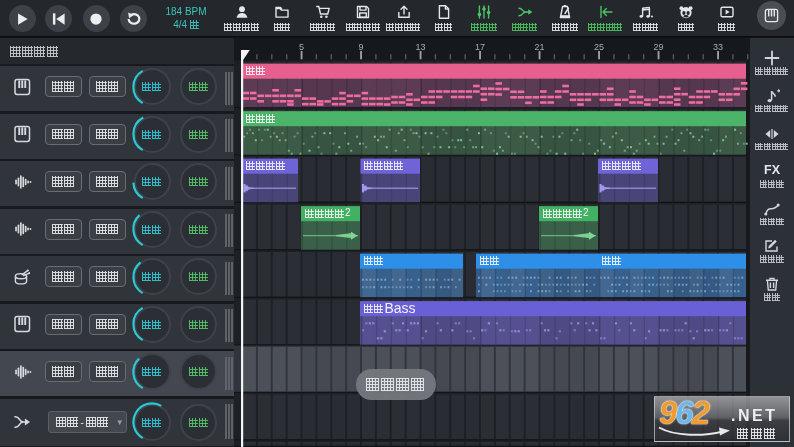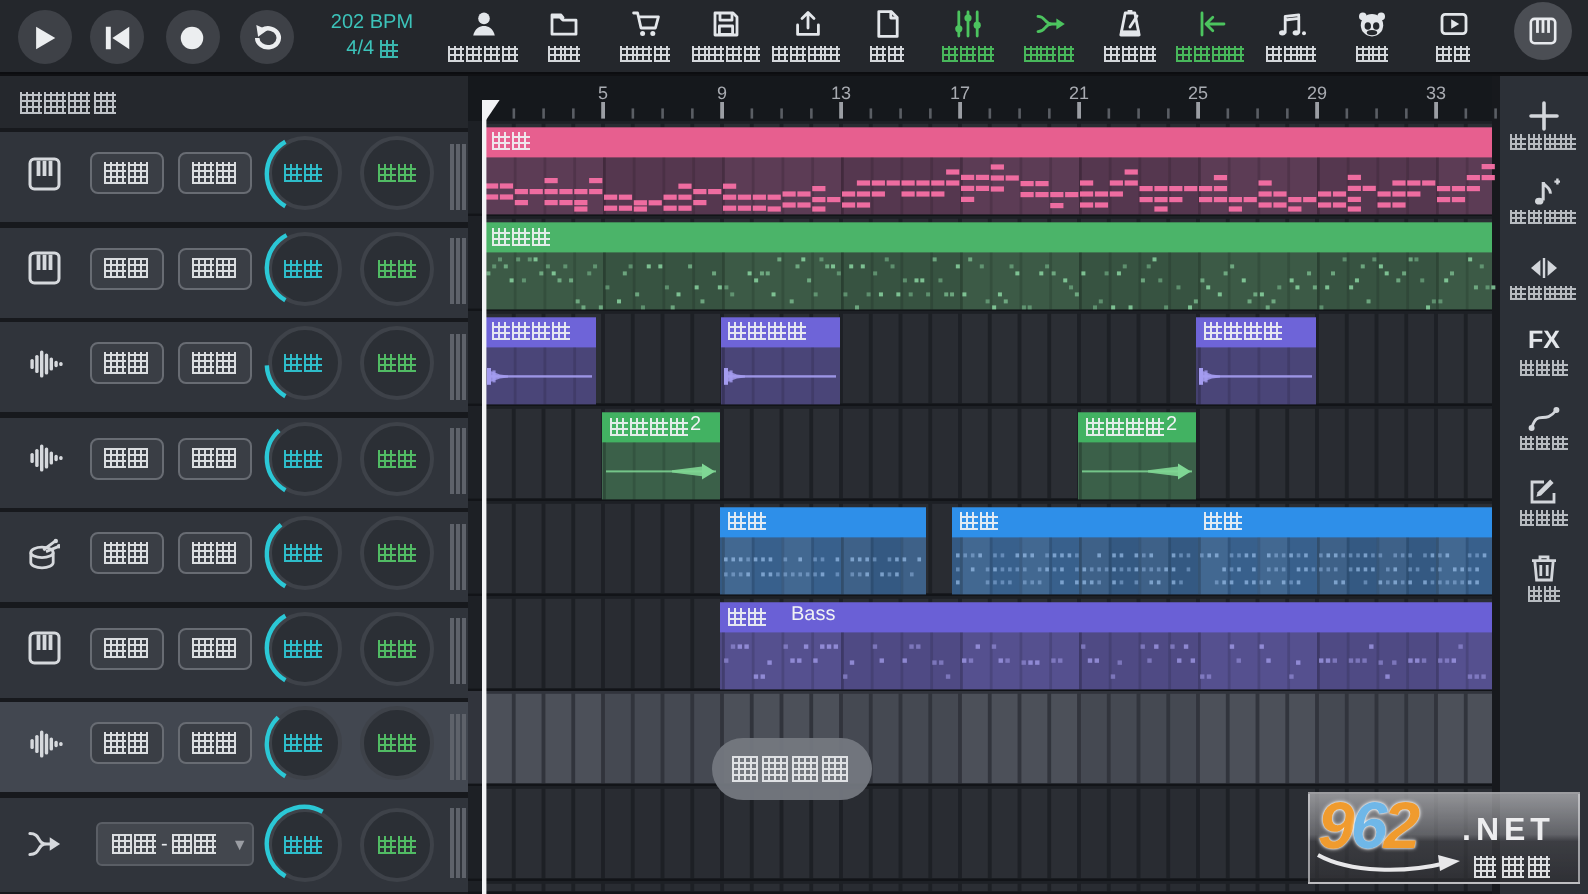--- a/index.html
+++ b/index.html
@@ -28,21 +28,21 @@
     </svg>
     <div class="circ" style="left:82.9px;top:5px;width:27px;height:27px"></div>
     <svg class="abs" style="left:87.4px;top:9.5px" width="18" height="18" viewBox="0 0 16 16">
       <circle cx="8" cy="8" r="5" fill="#eceef0"></circle>
     </svg>
     <div class="circ" style="left:120.30000000000001px;top:5px;width:27px;height:27px"></div>
     <svg class="abs" style="left:124.80000000000001px;top:9.5px" width="18" height="18" viewBox="0 0 16 16">
       <path d="M3.2,8 a4.8,4.2 0 1 0 2.2,-3.6" fill="none" stroke="#eceef0" stroke-width="2"></path>
       <polygon points="2.8,2.2 7.8,4.4 3.6,7.4" fill="#eceef0"></polygon>
     </svg>
-    <div class="abs" style="left:156px;top:6px;width:60px;text-align:center;color:#3cc3ba;font-size:10px;line-height:11px">202 BPM</div>
+    <div class="abs" style="left:156px;top:6px;width:60px;text-align:center;color:#3cc3ba;font-size:10px;line-height:11px">184 BPM</div>
     <div class="abs flexc" style="left:156px;top:19px;width:60px;justify-content:center;color:#3cc3ba;font-size:10px">4/4&nbsp;<i class="z" style="width:9px;height:9px;margin-right:0px;background-image:repeating-linear-gradient(0deg,#3cc3ba 0 1px,transparent 1px 3.0px),repeating-linear-gradient(90deg,#3cc3ba 0 1px,transparent 1px 3.0px),linear-gradient(#3cc3ba 0 0);background-size:100% 100%;background-blend-mode:normal;opacity:.92;background-image:repeating-linear-gradient(0deg,#3cc3ba 0 1px,transparent 1px 3.0px),repeating-linear-gradient(90deg,#3cc3ba 0 1px,transparent 1px 3.0px);"></i></div>
     <div class="mi" style="left:222.0px;width:40px">
       <svg width="16" height="16" viewBox="0 0 16 16">
         <circle cx="8" cy="5.2" r="2.9" fill="#e3e6ea"></circle>
         <path d="M2.6,13.8 C3.4,10 6,9 8,9 s4.6,1 5.4,4.8 z" fill="#e3e6ea"></path>
       </svg>
       <div class="lab">
         <i class="z" style="width:8px;height:8px;margin-right:0.8px;background-image:repeating-linear-gradient(0deg,#e3e6ea 0 1px,transparent 1px 3.0px),repeating-linear-gradient(90deg,#e3e6ea 0 1px,transparent 1px 3.0px),linear-gradient(#e3e6ea 0 0);background-size:100% 100%;background-blend-mode:normal;opacity:.92;background-image:repeating-linear-gradient(0deg,#e3e6ea 0 1px,transparent 1px 3.0px),repeating-linear-gradient(90deg,#e3e6ea 0 1px,transparent 1px 3.0px);"></i>
         <i class="z" style="width:8px;height:8px;margin-right:0.8px;background-image:repeating-linear-gradient(0deg,#e3e6ea 0 1px,transparent 1px 3.0px),repeating-linear-gradient(90deg,#e3e6ea 0 1px,transparent 1px 3.0px),linear-gradient(#e3e6ea 0 0);background-size:100% 100%;background-blend-mode:normal;opacity:.92;background-image:repeating-linear-gradient(0deg,#e3e6ea 0 1px,transparent 1px 3.0px),repeating-linear-gradient(90deg,#e3e6ea 0 1px,transparent 1px 3.0px);"></i>
         <i class="z" style="width:8px;height:8px;margin-right:0.8px;background-image:repeating-linear-gradient(0deg,#e3e6ea 0 1px,transparent 1px 3.0px),repeating-linear-gradient(90deg,#e3e6ea 0 1px,transparent 1px 3.0px),linear-gradient(#e3e6ea 0 0);background-size:100% 100%;background-blend-mode:normal;opacity:.92;background-image:repeating-linear-gradient(0deg,#e3e6ea 0 1px,transparent 1px 3.0px),repeating-linear-gradient(90deg,#e3e6ea 0 1px,transparent 1px 3.0px);"></i>
@@ -1730,21 +1730,21 @@
       <i class="z" style="width:9px;height:9px;margin-right:1px;background-image:repeating-linear-gradient(0deg,#f0f2f4 0 1px,transparent 1px 3.0px),repeating-linear-gradient(90deg,#f0f2f4 0 1px,transparent 1px 3.0px),linear-gradient(#f0f2f4 0 0);background-size:100% 100%;background-blend-mode:normal;opacity:.92;background-image:repeating-linear-gradient(0deg,#f0f2f4 0 1px,transparent 1px 3.0px),repeating-linear-gradient(90deg,#f0f2f4 0 1px,transparent 1px 3.0px);"></i>
       <i class="z" style="width:9px;height:9px;margin-right:1px;background-image:repeating-linear-gradient(0deg,#f0f2f4 0 1px,transparent 1px 3.0px),repeating-linear-gradient(90deg,#f0f2f4 0 1px,transparent 1px 3.0px),linear-gradient(#f0f2f4 0 0);background-size:100% 100%;background-blend-mode:normal;opacity:.92;background-image:repeating-linear-gradient(0deg,#f0f2f4 0 1px,transparent 1px 3.0px),repeating-linear-gradient(90deg,#f0f2f4 0 1px,transparent 1px 3.0px);"></i>
     </div>
     <div class="abs flexc" style="left:601.5px;top:255.89999999999998px;height:10px">
       <i class="z" style="width:9px;height:9px;margin-right:1px;background-image:repeating-linear-gradient(0deg,#f0f2f4 0 1px,transparent 1px 3.0px),repeating-linear-gradient(90deg,#f0f2f4 0 1px,transparent 1px 3.0px),linear-gradient(#f0f2f4 0 0);background-size:100% 100%;background-blend-mode:normal;opacity:.92;background-image:repeating-linear-gradient(0deg,#f0f2f4 0 1px,transparent 1px 3.0px),repeating-linear-gradient(90deg,#f0f2f4 0 1px,transparent 1px 3.0px);"></i>
       <i class="z" style="width:9px;height:9px;margin-right:1px;background-image:repeating-linear-gradient(0deg,#f0f2f4 0 1px,transparent 1px 3.0px),repeating-linear-gradient(90deg,#f0f2f4 0 1px,transparent 1px 3.0px),linear-gradient(#f0f2f4 0 0);background-size:100% 100%;background-blend-mode:normal;opacity:.92;background-image:repeating-linear-gradient(0deg,#f0f2f4 0 1px,transparent 1px 3.0px),repeating-linear-gradient(90deg,#f0f2f4 0 1px,transparent 1px 3.0px);"></i>
     </div>
     <div class="abs flexc" style="left:363.5px;top:303.4px;height:10px">
       <i class="z" style="width:9px;height:9px;margin-right:1px;background-image:repeating-linear-gradient(0deg,#f0f2f4 0 1px,transparent 1px 3.0px),repeating-linear-gradient(90deg,#f0f2f4 0 1px,transparent 1px 3.0px),linear-gradient(#f0f2f4 0 0);background-size:100% 100%;background-blend-mode:normal;opacity:.92;background-image:repeating-linear-gradient(0deg,#f0f2f4 0 1px,transparent 1px 3.0px),repeating-linear-gradient(90deg,#f0f2f4 0 1px,transparent 1px 3.0px);"></i>
       <i class="z" style="width:9px;height:9px;margin-right:1px;background-image:repeating-linear-gradient(0deg,#f0f2f4 0 1px,transparent 1px 3.0px),repeating-linear-gradient(90deg,#f0f2f4 0 1px,transparent 1px 3.0px),linear-gradient(#f0f2f4 0 0);background-size:100% 100%;background-blend-mode:normal;opacity:.92;background-image:repeating-linear-gradient(0deg,#f0f2f4 0 1px,transparent 1px 3.0px),repeating-linear-gradient(90deg,#f0f2f4 0 1px,transparent 1px 3.0px);"></i>
-      <span style="color:#f0f2f4;font-size:10px;line-height:10px;margin-left:12px">Bass</span>
+      <span style="color:#f0f2f4;font-size:14px;line-height:10px;margin-left:1px">Bass</span>
     </div>
 <div class="abs" style="left:750px;top:38px;width:44px;height:409px;background:#2c3037"></div>
     <svg class="abs" style="left:764px;top:50px" width="16" height="16" viewBox="0 0 16 16">
       <g stroke="#d3d6db" stroke-width="1.8" stroke-linecap="round">
         <path d="M8,1.5 V14.5 M1.5,8 H14.5"></path>
       </g>
     </svg>
     <div class="abs flexc" style="left:750px;top:67px;width:44px;justify-content:center">
       <i class="z" style="width:7.5px;height:7.5px;margin-right:0.8px;background-image:repeating-linear-gradient(0deg,#c3c7cc 0 1px,transparent 1px 2.6px),repeating-linear-gradient(90deg,#c3c7cc 0 1px,transparent 1px 2.6px),linear-gradient(#c3c7cc 0 0);background-size:100% 100%;background-blend-mode:normal;opacity:.92;background-image:repeating-linear-gradient(0deg,#c3c7cc 0 1px,transparent 1px 2.6px),repeating-linear-gradient(90deg,#c3c7cc 0 1px,transparent 1px 2.6px);"></i>
       <i class="z" style="width:7.5px;height:7.5px;margin-right:0.8px;background-image:repeating-linear-gradient(0deg,#c3c7cc 0 1px,transparent 1px 2.6px),repeating-linear-gradient(90deg,#c3c7cc 0 1px,transparent 1px 2.6px),linear-gradient(#c3c7cc 0 0);background-size:100% 100%;background-blend-mode:normal;opacity:.92;background-image:repeating-linear-gradient(0deg,#c3c7cc 0 1px,transparent 1px 2.6px),repeating-linear-gradient(90deg,#c3c7cc 0 1px,transparent 1px 2.6px);"></i>

